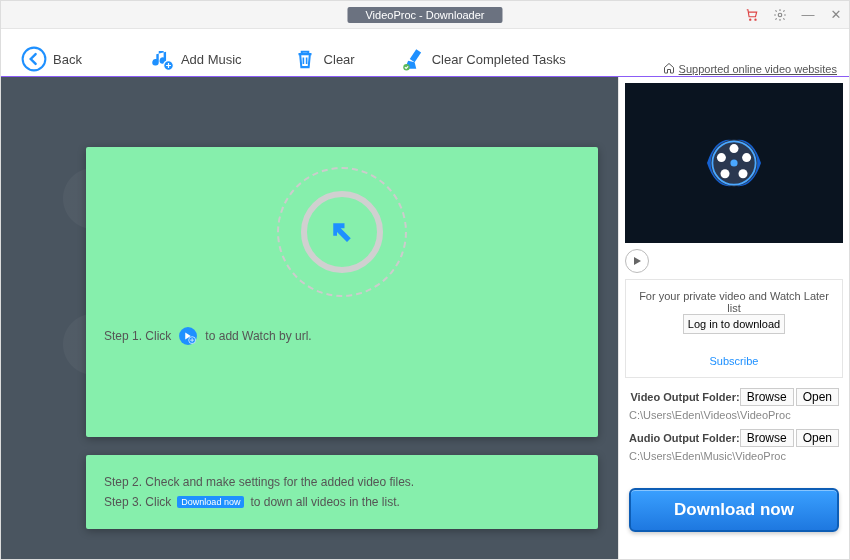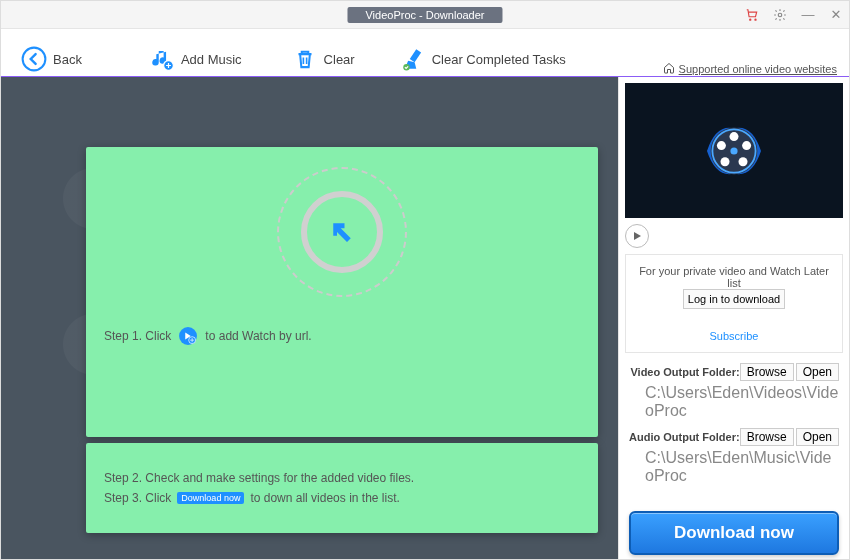--- a/index.html
+++ b/index.html
@@ -21,37 +21,37 @@
  radial-gradient(circle at 85% 25%, rgba(255,255,255,0.04) 0 30px, transparent 31px),
  radial-gradient(circle at 15% 55%, rgba(255,255,255,0.04) 0 30px, transparent 31px),
  radial-gradient(circle at 85% 55%, rgba(255,255,255,0.04) 0 30px, transparent 31px)}
 .card{position:absolute;left:85px;right:20px;background:#86efac;border-radius:2px;box-shadow:0 2px 8px rgba(0,0,0,0.3)}
 .card1{top:70px;height:290px;display:flex;flex-direction:column;align-items:center}
 .drop-zone{margin-top:20px;width:130px;height:130px;border:2px dashed #ccc;border-radius:50%;display:flex;align-items:center;justify-content:center}
 .drop-inner{width:82px;height:82px;border:6px solid #d0d0d0;border-radius:50%;display:flex;align-items:center;justify-content:center}
 .drop-inner svg{width:30px;height:30px;fill:#1e90ff}
 .step1{align-self:flex-start;margin:28px 0 0 18px;font-size:12px;color:#555;display:flex;align-items:center;gap:6px}
 .mini-ico{width:22px;height:22px;display:inline-flex;align-items:center;justify-content:center}
-.card2{top:366px;padding:22px 18px;font-size:12px;color:#555}
+.card2{top:378px;padding:14px 18px;font-size:12px;color:#555}
 .card2 .step{margin:6px 0;display:flex;align-items:center;gap:6px}
 .mini-btn{background:#1e90ff;color:#fff;font-size:9px;padding:1px 4px;border-radius:2px}
 .right{width:231px;background:#fff;display:flex;flex-direction:column;border-left:1px solid #e5e5e5}
 .preview{height:160px;background:#0a1420;display:flex;align-items:center;justify-content:center;margin:6px 6px 0 6px}
 .preview svg{width:90px;height:90px}
 .play-row{display:flex;align-items:center;padding:6px}
 .play-btn{width:24px;height:24px;border:1px solid #bbb;border-radius:50%;display:flex;align-items:center;justify-content:center;cursor:pointer}
 .play-btn svg{width:10px;height:10px;fill:#666}
 .login-box{border:1px solid #e5e5e5;margin:0 6px;padding:10px;text-align:center;font-size:11px;color:#555}
 .login-btn{margin-top:0;border:1px solid #ccc;background:#fafafa;padding:3px 4px;font-size:11px;cursor:pointer}
 .subscribe{color:#1e90ff;font-size:11px;margin-top:21px;cursor:pointer}
 .folder-sec{padding:10px;font-size:11px;color:#444}
 .folder-head{display:flex;align-items:center;justify-content:flex-end;font-weight:bold;margin-top:0}
 .folder-btns{display:flex;gap:2px}
 .folder-btns button{font-size:12px;padding:1px 6px;border:1px solid #ccc;background:#fafafa;cursor:pointer}
-.folder-path{color:#888;font-size:16px;margin:3px 0 8px 16px;word-break:break-all}
+.folder-path{color:#888;font-size:11px;margin:3px 0 8px 0;word-break:break-all}
 .dl-btn{margin:8px 10px;background:linear-gradient(#3aa0ff,#1e78e0);border:2px solid #0d5db5;border-radius:6px;color:#fff;font-size:17px;font-weight:bold;padding:10px 0;text-align:center;cursor:pointer;box-shadow:inset 0 1px 0 rgba(255,255,255,0.4),0 2px 4px rgba(0,0,0,0.2)}
 </style>
 </head>
 <body>
 
 <div class="titlebar">
   <div class="title-center">VideoProc - Downloader</div>
   <div class="title-right">
     <span class="ico">
         <svg viewBox="0 0 24 24" width="14" height="14" fill="none" stroke="#d44" stroke-width="2">

